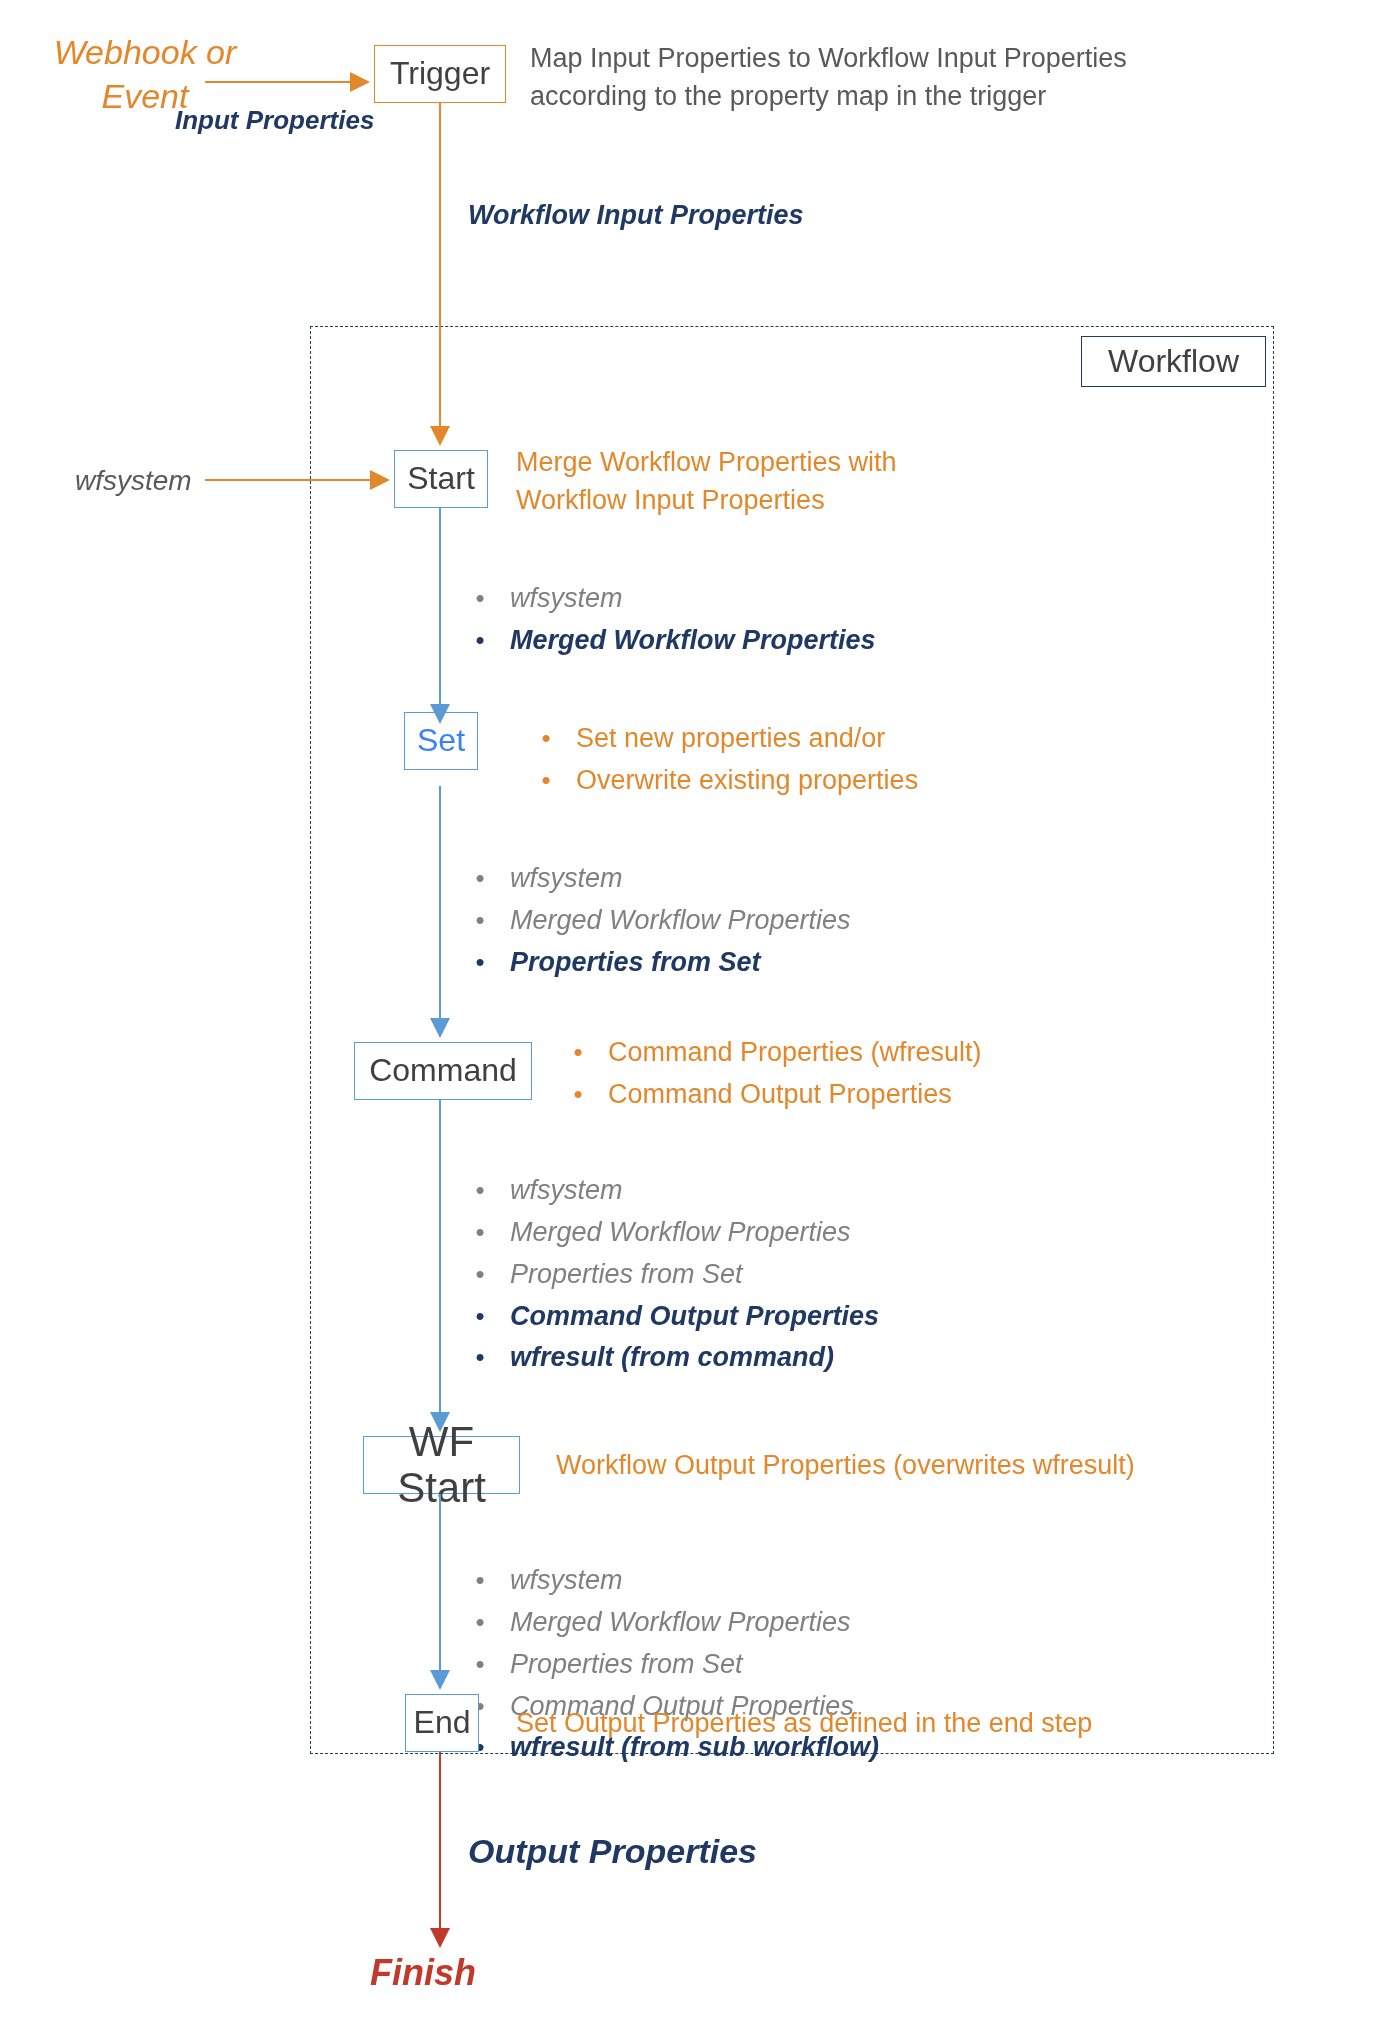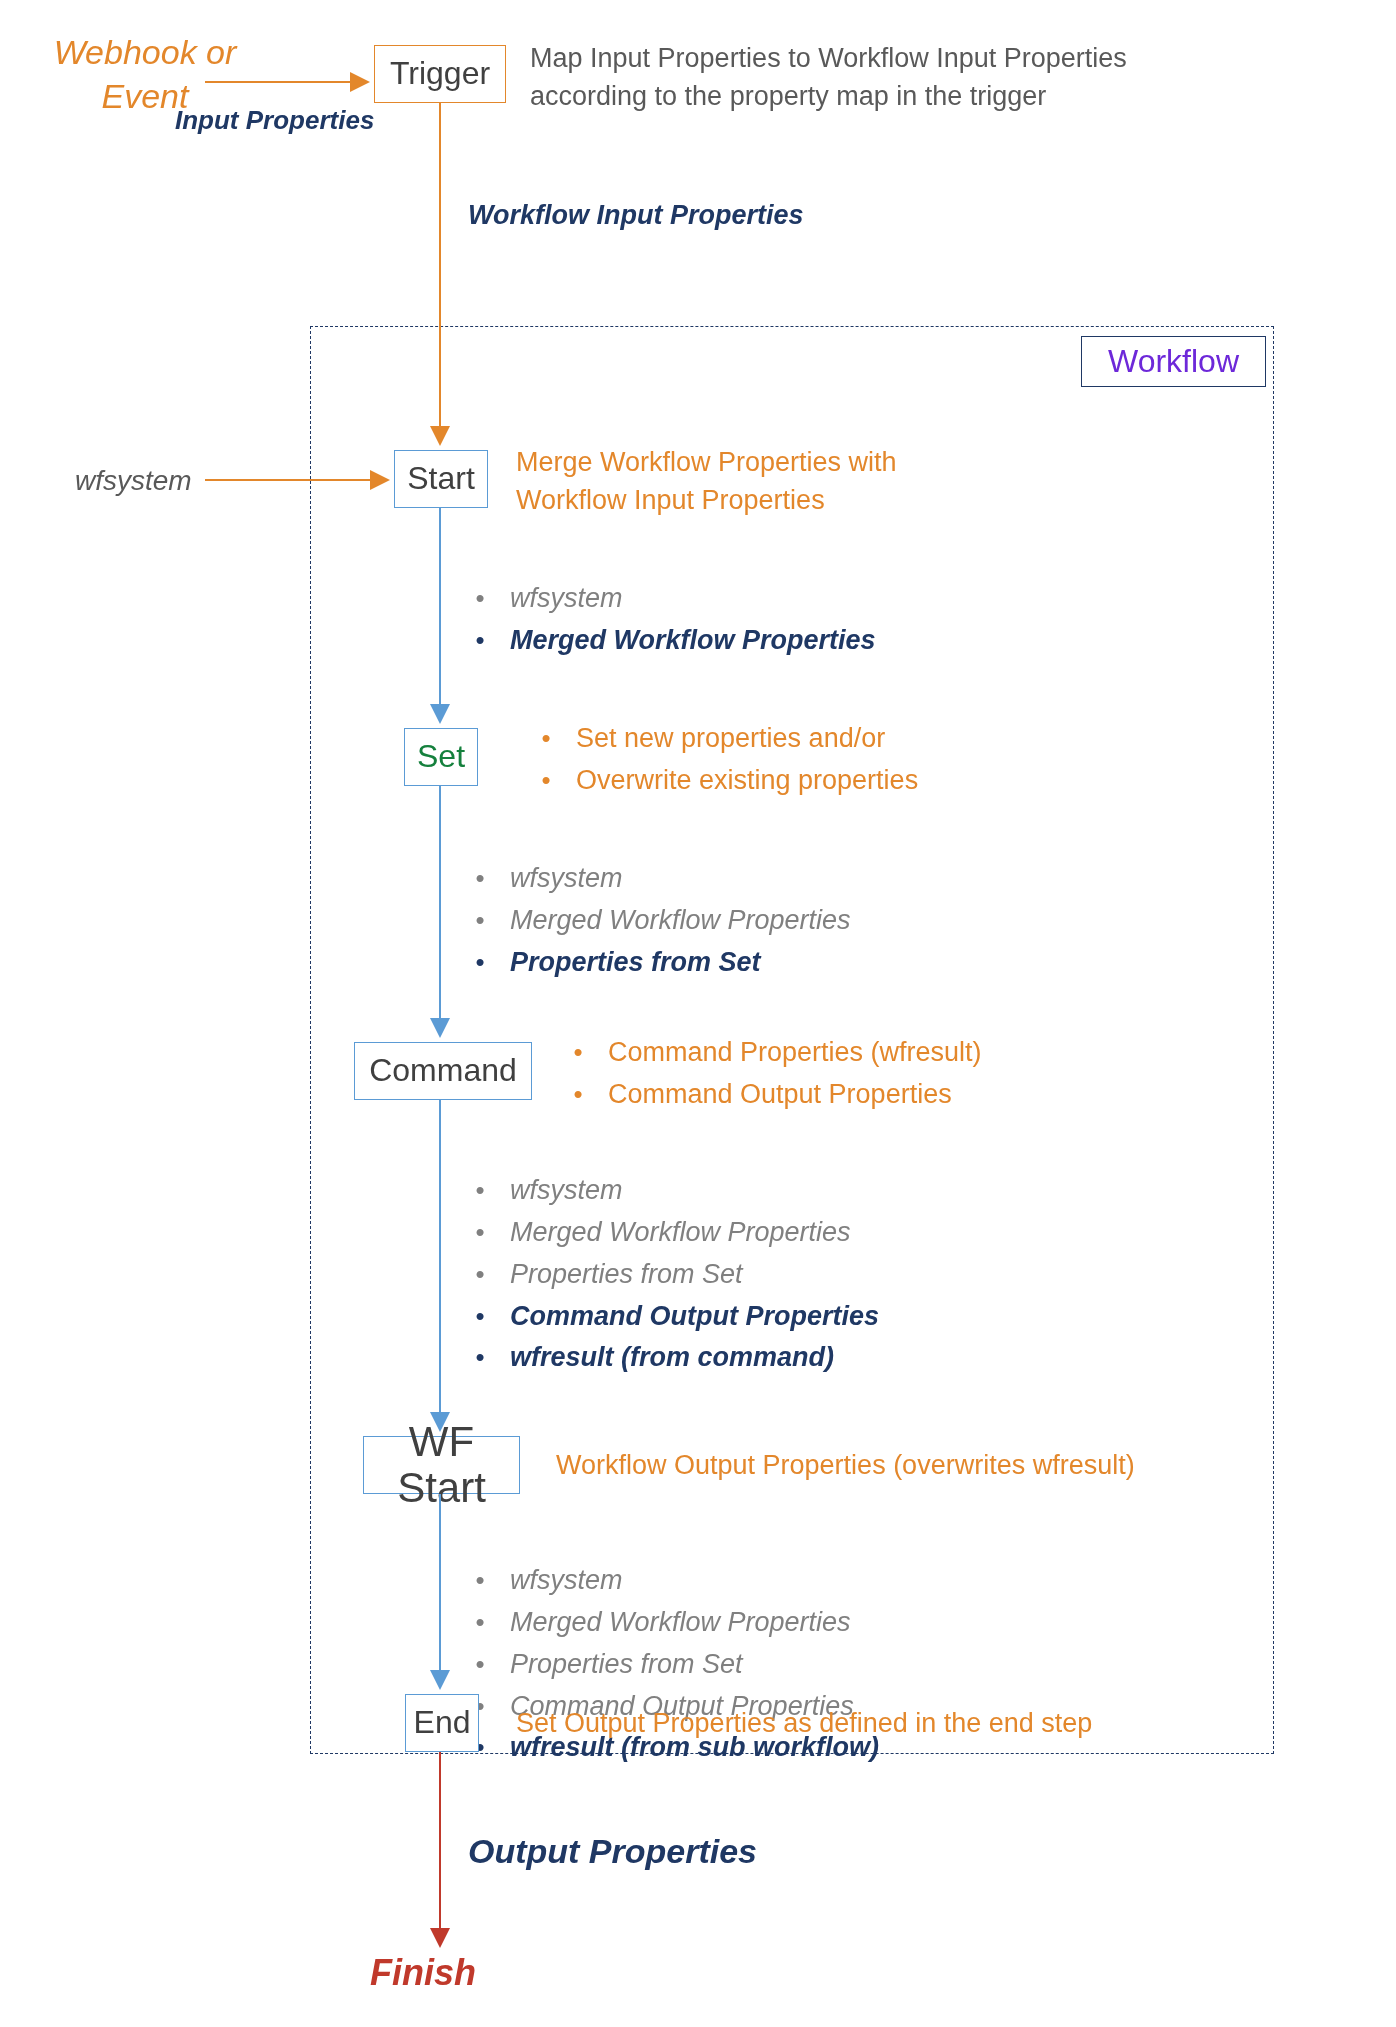--- a/index.html
+++ b/index.html
@@ -88,21 +88,21 @@
   .workflow-box {
     position: absolute;
     border: 1.5px dashed #1F3864;
   }
   .workflow-tag {
     position: absolute;
     border: 1px solid #1F3864;
     background: #ffffff;
     padding: 6px 26px;
     font-size: 32px;
-    color: #6d28d9;
+    color: #404040;
   }
 
   
   svg.arrows {
     position: absolute;
     left: 0; top: 0;
     width: 1396px;
     height: 2027px;
     pointer-events: none;
   }
@@ -139,21 +139,21 @@
       <div class="row" data-name="prop-row">
         <div class="bullet" data-name="bullet-icon">•</div>
         <div class="item-text" data-name="prop-text">wfsystem</div>
       </div>
       <div class="row" data-name="prop-row">
         <div class="bullet blue-bullet" data-name="bullet-icon">•</div>
         <div class="item-text strong" data-name="prop-text">Merged Workflow Properties</div>
       </div>
     </div>
 
-  <div class="node blue-node" data-name="set-node" style="left:404px; top:728px; width:72px; height:56px; font-size:32px; color:#15803d;justify-content:center;">
+  <div class="node blue-node" data-name="set-node" style="left:404px; top:712px; width:72px; height:56px; font-size:32px; color:#3b82f6;justify-content:center;">
     <span data-name="set-node-label">Set</span>
   </div>
   <div class="side-note" id="set-desc" data-name="set-desc" style="left:516px; top:718px;">
       <div class="row" data-name="side-note-row">
         <div class="bullet" data-name="bullet-icon">•</div>
         <div data-name="side-note-text">Set new properties and/or</div>
       </div>
       <div class="row" data-name="side-note-row">
         <div class="bullet" data-name="bullet-icon">•</div>
         <div data-name="side-note-text">Overwrite existing properties</div>

